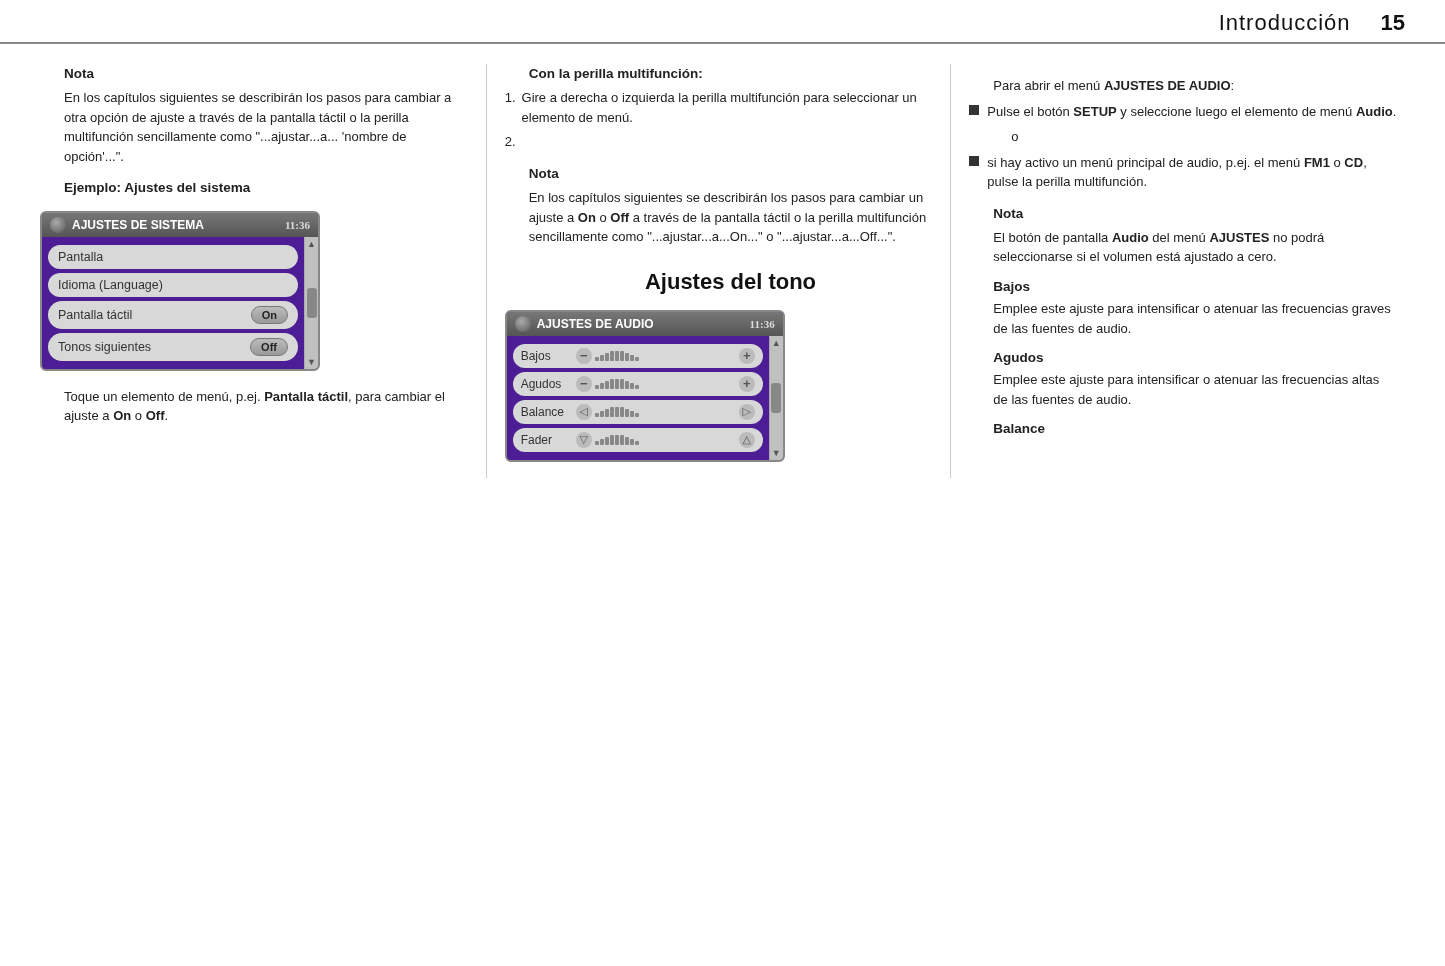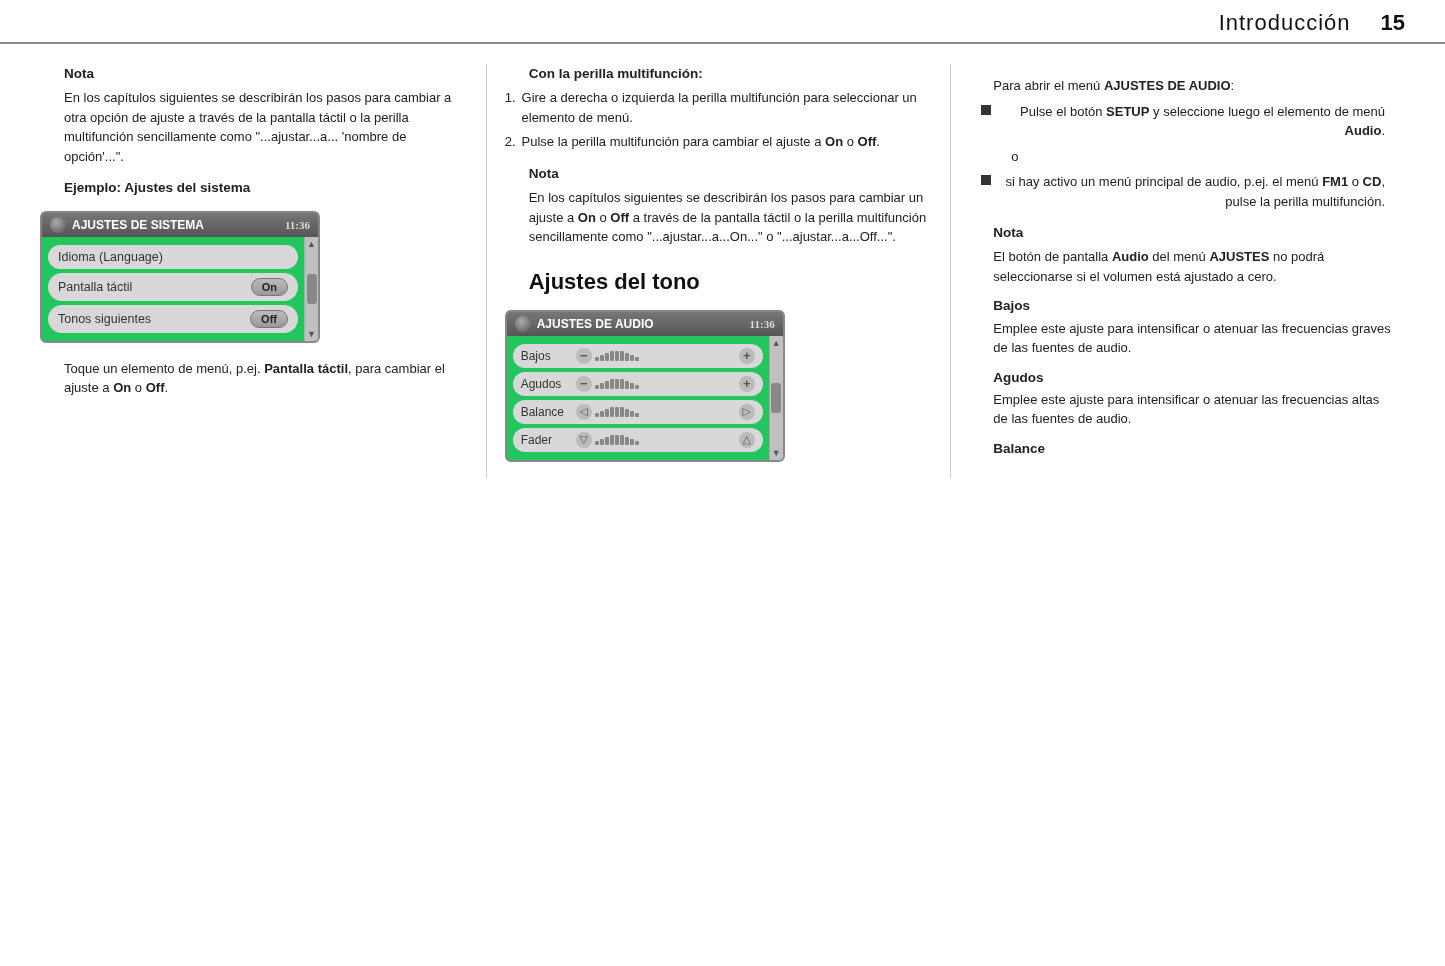--- a/index.html
+++ b/index.html
@@ -63,22 +63,21 @@
       line-height: 1.5;
       margin-bottom: 6px;
       font-size: 13px;
       padding-left: 24px;
     }
 
     
     .bullet-list {
       list-style: none;
       padding: 0;
-      margin: 6px 12px;
-      text-align: right;
+      margin: 6px 0;
     }
     .bullet-list li {
       display: flex;
       align-items: flex-start;
       margin-bottom: 6px;
       font-size: 13px;
       line-height: 1.5;
     }
     .bullet-square {
       display: inline-block;
@@ -118,30 +117,31 @@
       margin: 4px 0 4px 18px;
       font-size: 13px;
     }
 
     
     .big-section-heading {
       font-size: 22px;
       font-weight: bold;
       margin: 18px 0 10px 0;
       color: #111;
+      text-align: center;
     }
 
     
     .mock-screen {
       border: 2px solid #888;
       border-radius: 6px;
       overflow: hidden;
       margin: 12px 0 16px 0;
       width: 280px;
-      background: #22c55e;
+      background: #4c1d95;
     }
 
     .mock-titlebar {
       background: linear-gradient(to bottom, #777, #555);
       display: flex;
       align-items: center;
       justify-content: space-between;
       padding: 4px 8px;
       color: #fff;
       font-size: 12px;
@@ -335,20 +335,24 @@
       <div class="mock-titlebar">
         <div class="mock-titlebar-left">
           <div class="mock-titlebar-icon"></div>
           <span>AJUSTES DE SISTEMA</span>
         </div>
         <span class="mock-titlebar-time">11:36</span>
       </div>
       <div class="mock-body-with-scroll">
         <div class="mock-rows-area">
 
+          <div class="mock-row">
+            <span class="mock-row-label">Pantalla</span>
+            <div class="mock-row-control"></div>
+          </div>
 
           <div class="mock-row">
             <span class="mock-row-label">Idioma (Language)</span>
             <div class="mock-row-control"></div>
           </div>
 
           <div class="mock-row">
             <span class="mock-row-label">Pantalla táctil</span>
             <div class="mock-row-control">
               <span class="toggle-on">On</span>
@@ -380,21 +384,20 @@
       <strong>Con la perilla multifunción:</strong>
     </p>
 
     <ol class="numbered-list">
       <li>
         <span class="list-num">1.</span>
         <span>Gire a derecha o izquierda la perilla multifunción para seleccionar un elemento de menú.</span>
       </li>
       <li>
         <span class="list-num">2.</span>
-        <span>Pulse la perilla multifunción para cambiar el ajuste a <strong>On</strong> o <strong>Off</strong>.</span>
       </li>
     </ol>
 
     <p class="section-heading">Nota</p>
     <p>
       En los capítulos siguientes se describirán los pasos para cambiar un ajuste a <strong>On</strong> o <strong>Off</strong> a través de la pantalla táctil o la perilla multifunción sencillamente como "...ajustar...a...On..." o "...ajustar...a...Off...".
     </p>
 
     <p class="big-section-heading">Ajustes del tono</p>
 

